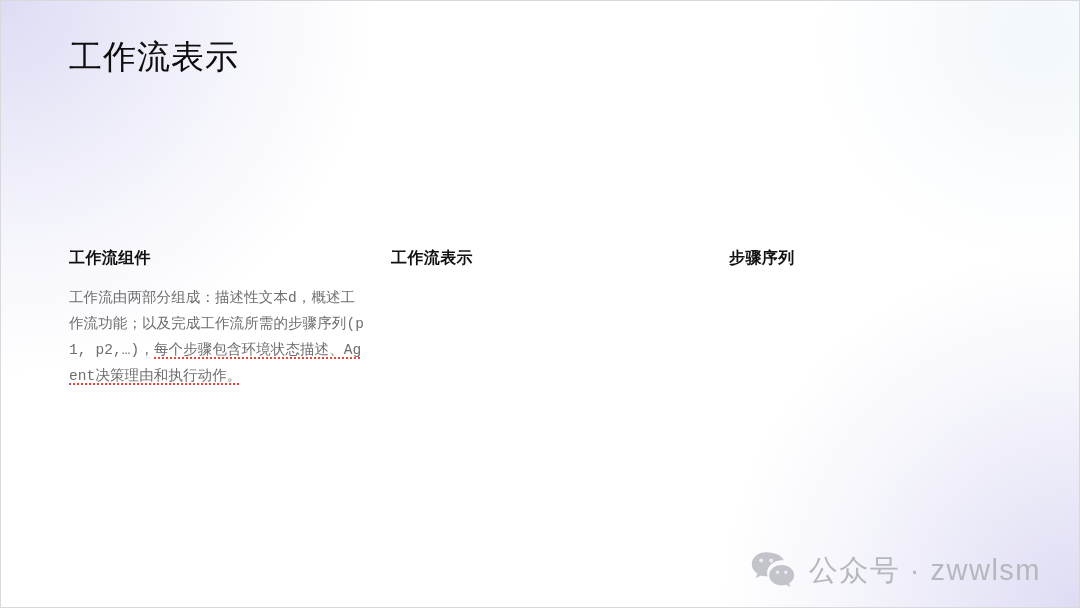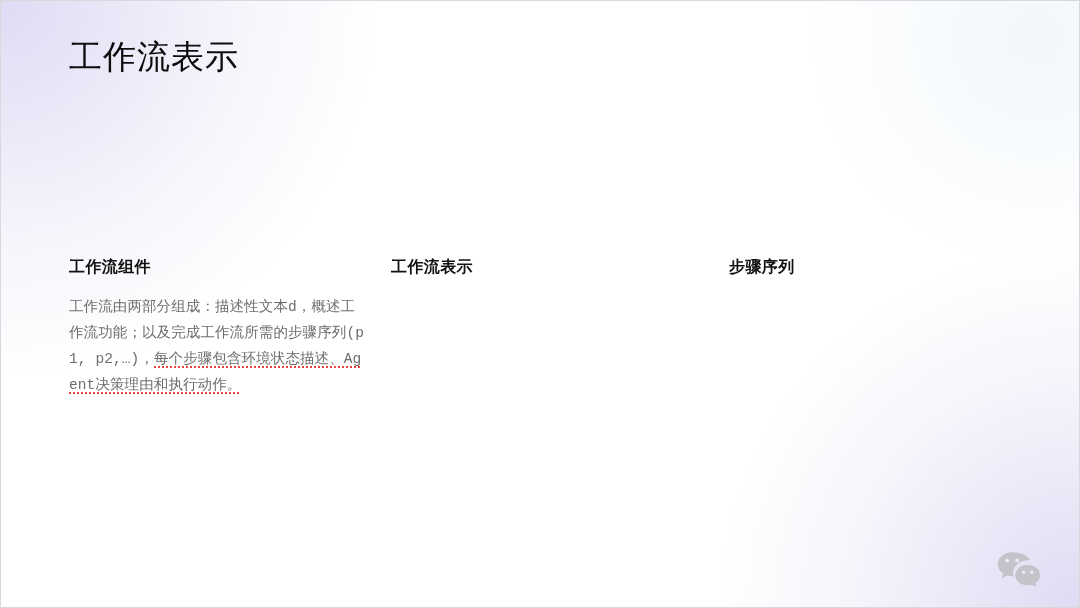--- a/index.html
+++ b/index.html
@@ -36,21 +36,21 @@
     color: #0d0d0d;
     letter-spacing: 1px;
     line-height: 1.2;
     white-space: nowrap;
   }
 
   
   .columns {
     position: absolute;
     left: 0;
-    top: 256px;
+    top: 247px;
     width: 1080px;
     height: 190px;
   }
   .col {
     position: absolute;
     top: 0;
     width: 296px;
   }
   .col-1 { left: 68px; }
   .col-2 { left: 390px; }
@@ -141,15 +141,16 @@
           <circle cx="10.2" cy="9.4" r="2.0" fill="#eceaf5"></circle>
           <circle cx="20.2" cy="9.4" r="2.0" fill="#eceaf5"></circle>
         </g>
         <g fill="#c3c3ca">
           <path d="M43.2 24.2c0-5.6-5.6-10.1-12.5-10.1s-12.5 4.5-12.5 10.1 5.6 10.1 12.5 10.1c1.5 0 2.9-0.2 4.2-0.6l4.4 2.3-1.2-3.8c3.1-1.9 5.1-4.8 5.1-8z"></path>
           <circle cx="26.6" cy="21.2" r="1.7" fill="#eceaf5"></circle>
           <circle cx="34.8" cy="21.2" r="1.7" fill="#eceaf5"></circle>
         </g>
       </svg>
     </span>
+    <span class="watermark-text">公众号 · zwwlsm</span>
   </div>
 
 </div>
 
 </body></html>

